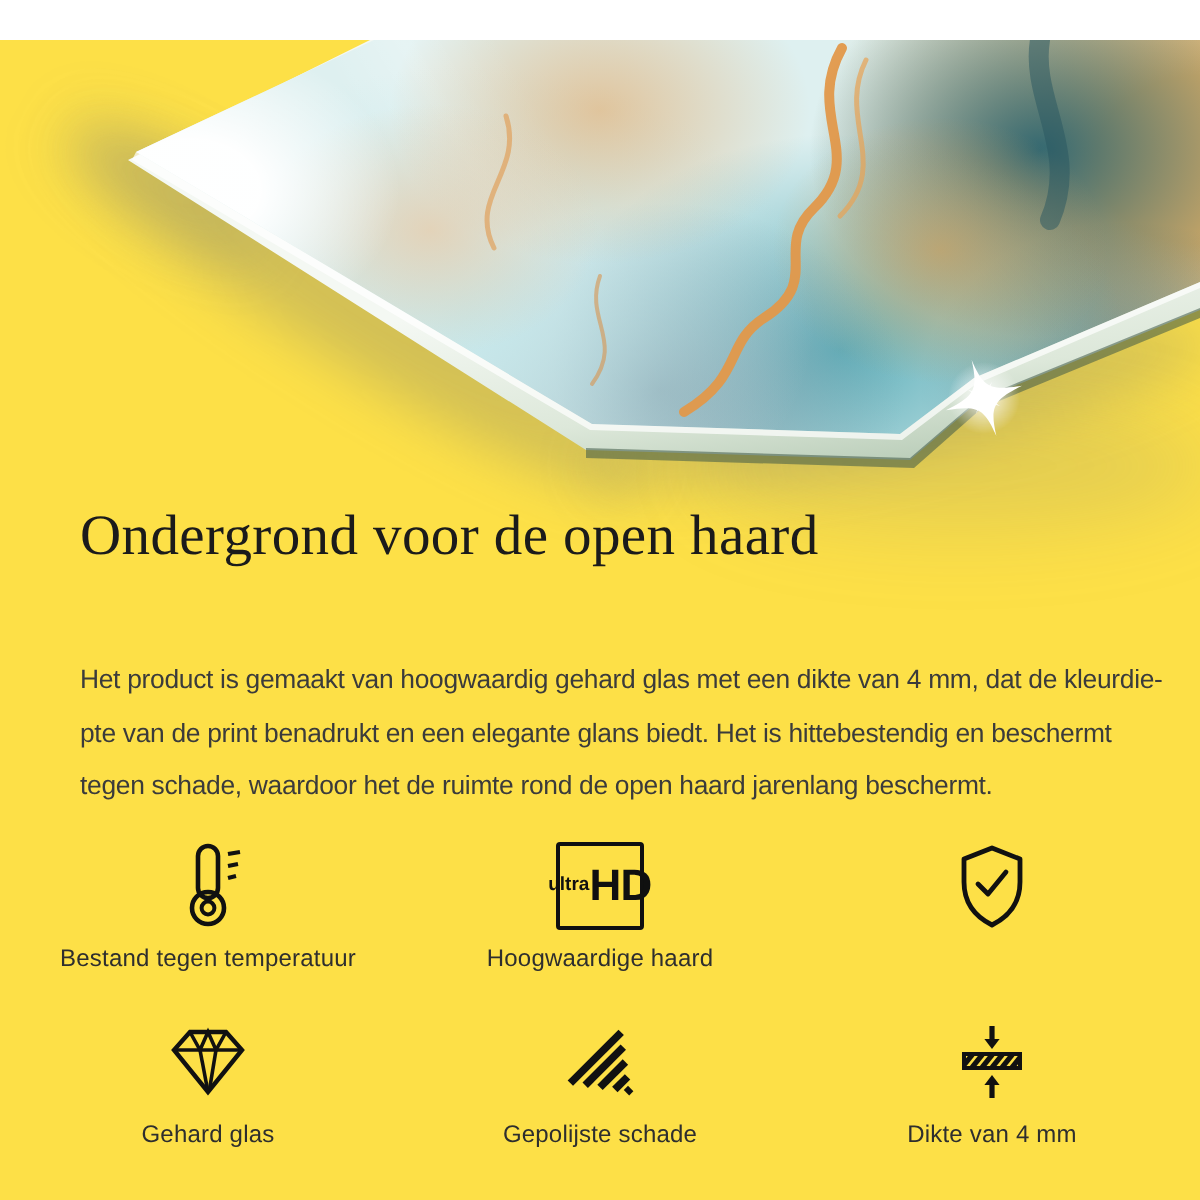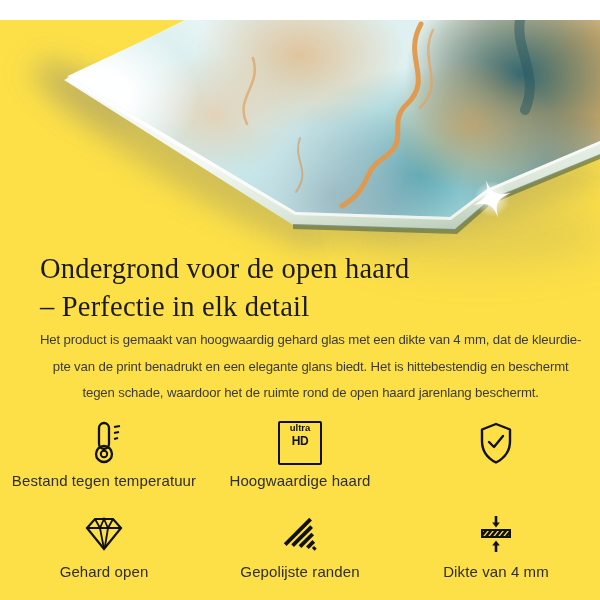--- a/index.html
+++ b/index.html
@@ -39,32 +39,32 @@
     clip-path:polygon(68px 56px,296px 192px,450px 197px,487px 169px,600px 121px,600px 124px,488px 172px,451px 200px,295px 195px,66px 60px);}
   svg.veins{position:absolute;inset:0;
     clip-path:polygon(68px 56px,187px 0px,600px 0px,600px 121px,487px 169px,450px 197px,296px 192px);}
   svg.sparkle{position:absolute;left:460px;top:147px;}
 
   
   .heading{position:absolute;left:40px;top:230px;font-family:"Liberation Serif", serif;
            font-size:28.5px;line-height:37.5px;color:#1b1b1b;letter-spacing:.2px;font-weight:500;}
   .paragraph{position:absolute;left:40px;top:307px;font-size:13.2px;line-height:26.6px;
              color:#3b3b3b;letter-spacing:-.15px;}
-  .paragraph div{white-space:nowrap;text-align:center;}
+  .paragraph div{white-space:nowrap;}
 
   
   .features{position:absolute;left:6px;top:398px;width:588px;display:grid;
             grid-template-columns:repeat(3,1fr);row-gap:20px;}
   .feature{display:flex;flex-direction:column;align-items:center;}
   .icon-wrap{height:50px;display:flex;align-items:center;justify-content:center;}
-  .feature-label{margin-top:4px;font-size:15px;color:#2e2e2e;letter-spacing:.1px;}
+  .feature-label{margin-top:4px;font-size:12px;color:#2e2e2e;letter-spacing:.1px;}
   .uhd-box{border:2.5px solid #101010;border-radius:2px;width:40px;height:40px;
-           display:flex;flex-direction:column;align-items:center;color:#101010;}
+           display:flex;flex-direction:row;align-items:center;justify-content:center;color:#101010;}
   .uhd-top{font-size:9.5px;font-weight:700;line-height:10px;}
-  .uhd-bottom{font-size:12px;font-weight:800;line-height:16px;letter-spacing:-.3px;}
+  .uhd-bottom{font-size:22px;font-weight:800;line-height:16px;letter-spacing:-.3px;}
   .ic{stroke:#111;fill:none;}
 </style>
 </head>
 <body>
 
 <div class="stage">
 
   <div class="artwork">
     <div class="shadow s4"></div>
     <div class="shadow s1"></div>
@@ -91,21 +91,20 @@
       <circle cx="32" cy="32" r="18" fill="url(#glow)"></circle>
       <g transform="rotate(-18 32 32)" fill="#ffffff">
         <path d="M32,12 C33.4,27 36,29.6 52,32 C36,34.4 33.4,37 32,52 C30.6,37 28,34.4 12,32 C28,29.6 30.6,27 32,12 Z"></path>
         <path transform="rotate(45 32 32) scale(0.45) translate(39 39)" d="M32,12 C33.4,27 36,29.6 52,32 C36,34.4 33.4,37 32,52 C30.6,37 28,34.4 12,32 C28,29.6 30.6,27 32,12 Z" opacity="0.85"></path>
       </g>
     </svg>
   </div>
 
   <div class="heading">
     <div>Ondergrond voor de open haard</div>
-    <div>– Perfectie in elk detail</div>
   </div>
 
   <div class="paragraph">
     <div>Het product is gemaakt van hoogwaardig gehard glas met een dikte van 4 mm, dat de kleurdie-</div>
     <div>pte van de print benadrukt en een elegante glans biedt. Het is hittebestendig en beschermt</div>
     <div>tegen schade, waardoor het de ruimte rond de open haard jarenlang beschermt.</div>
   </div>
 
   <div class="features">
 
@@ -145,36 +144,36 @@
     <div class="feature">
       <div class="icon-wrap">
         <svg width="46" height="40" viewBox="0 0 46 40" class="ic">
           <polygon points="14,5 32,5 40,14 23,35 6,14" stroke-width="2.2" stroke-linejoin="miter"></polygon>
           <line x1="6" y1="14" x2="40" y2="14" stroke-width="1.8"></line>
           <polyline points="14,5 19,14 23,5 27,14 32,5" stroke-width="1.8"></polyline>
           <line x1="19" y1="14" x2="23" y2="35" stroke-width="1.8"></line>
           <line x1="27" y1="14" x2="23.8" y2="33.5" stroke-width="1.8"></line>
         </svg>
       </div>
-      <div class="feature-label">Gehard open</div>
+      <div class="feature-label">Gehard glas</div>
     </div>
 
     <div class="feature">
       <div class="icon-wrap">
         <svg width="36" height="36" viewBox="0 0 34 34">
           <g stroke="#111" stroke-width="3.6" stroke-linecap="butt">
             <line x1="3" y1="27" x2="27" y2="3"></line>
             <line x1="10" y1="28" x2="28" y2="10"></line>
             <line x1="17" y1="29" x2="29" y2="17"></line>
             <line x1="24" y1="30" x2="30" y2="24"></line>
             <line x1="29.5" y1="31.5" x2="31.5" y2="29.5"></line>
           </g>
         </svg>
       </div>
-      <div class="feature-label">Gepolijste randen</div>
+      <div class="feature-label">Gepolijste schade</div>
     </div>
 
     <div class="feature">
       <div class="icon-wrap">
         <svg width="36" height="40" viewBox="0 0 36 40">
           <defs>
               <clipPath id="barclip">
                 <rect x="4" y="16" width="28" height="7"></rect>
               </clipPath>
             </defs>

